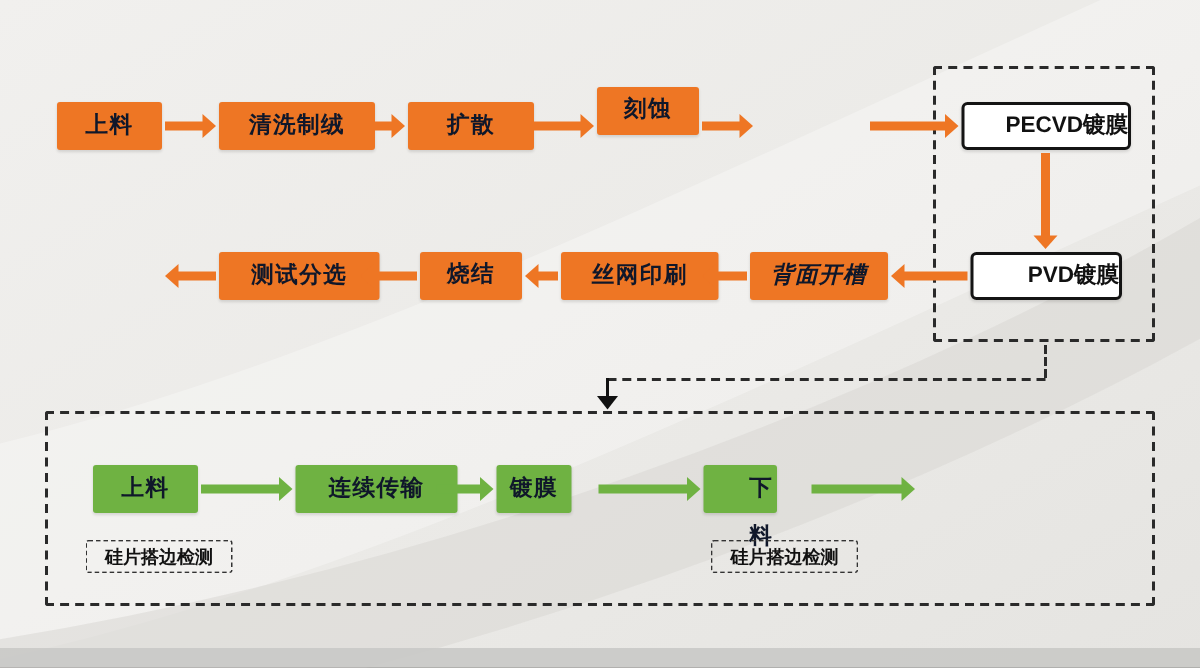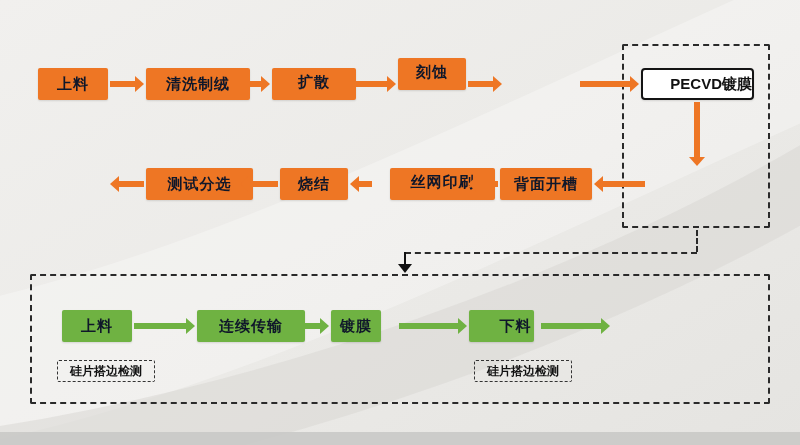--- a/index.html
+++ b/index.html
@@ -59,21 +59,21 @@
     <path d="M -60 470 C 260 430 620 300 860 150" stroke="#d8d7d4" stroke-width="70" fill="none" opacity="0.55"></path>
     <rect x="0" y="432" width="800" height="13" fill="#c9c9c7" opacity="0.9"></rect>
   </svg>
 
   <div class="layer">
 
     <div class="dashed-box" style="left:622px; top:44px; width:148px; height:184px;"></div>
 
     <div class="node orange" style="left:38px;  top:68px; width:70px;">上料</div>
     <div class="node orange" style="left:146px; top:68px; width:104px;">清洗制绒</div>
-    <div class="node orange" style="left:272px; top:68px; width:84px;font-family:Liberation Mono, monospace;">扩散</div>
+    <div class="node orange" style="left:272px; top:68px; width:84px;">扩散</div>
     <div class="node orange" style="left:398px; top:58px; width:68px;font-family:Liberation Mono, monospace;">刻蚀</div>
     <div class="node white" style="left:641px; top:68px; width:113px;">PECVD镀膜</div>
 
     <div class="arrow right orange" style="left:110px; top:76px; width:34px;">
         <span class="stem"></span>
       </div>
     <div class="arrow right orange" style="left:240px; top:76px; width:30px;">
         <span class="stem"></span>
       </div>
     <div class="arrow right orange" style="left:342px; top:76px; width:54px;">
@@ -83,23 +83,24 @@
         <span class="stem"></span>
       </div>
     <div class="arrow right orange" style="left:580px; top:76px; width:59px;">
         <span class="stem"></span>
       </div>
 
     <div class="arrow down orange" style="left:689px; top:102px; height:64px;">
         <span class="stem"></span>
       </div>
 
-    <div class="node orange" style="left:500px; top:168px; width:92px;">背面开槽</div>
-    <div class="node orange" style="left:390px; top:168px; width:105px;font-family:Liberation Mono, monospace;">丝网印刷</div>
-    <div class="node orange" style="left:280px; top:168px; width:68px;">烧结</div>
+    <div class="node white" style="left:647px; top:168px; width:101px;">PVD镀膜</div>
+    <div class="node orange" style="left:500px; top:168px; width:92px;font-style:italic;">背面开槽</div>
+    <div class="node orange" style="left:374px; top:168px; width:105px;">丝网印刷</div>
+    <div class="node orange" style="left:280px; top:168px; width:68px;font-family:Liberation Mono, monospace;">烧结</div>
     <div class="node orange" style="left:146px; top:168px; width:107px;">测试分选</div>
 
     <div class="arrow left orange" style="left:594px; top:176px; width:51px;">
         <span class="stem"></span>
       </div>
     <div class="arrow left orange" style="left:468px; top:176px; width:30px;">
         <span class="stem"></span>
       </div>
     <div class="arrow left orange" style="left:350px; top:176px; width:22px;">
         <span class="stem"></span>
@@ -114,21 +115,21 @@
     <div class="dash-v" style="left:696px; top:230px; height:22px;"></div>
     <div class="dash-h" style="left:405px; top:252px; width:292px;"></div>
     <div class="black-arrow-stem" style="left:404px; top:252px; height:13px;"></div>
     <div class="black-arrow-head" style="left:398px; top:264px;"></div>
 
     <div class="dashed-box" style="left:30px; top:274px; width:740px; height:130px;"></div>
 
     <div class="node green" style="left:62px;  top:310px; width:70px;">上料</div>
     <div class="node green" style="left:197px; top:310px; width:108px;">连续传输</div>
     <div class="node green" style="left:331px; top:310px; width:50px;">镀膜</div>
-    <div class="node green" style="left:469px; top:310px; width:65px;padding-left:28px;">下料</div>
+    <div class="node green" style="left:469px; top:310px; width:49px;padding-left:28px;">下料</div>
 
     <div class="arrow right green" style="left:134px; top:318px; width:61px;">
         <span class="stem"></span>
       </div>
     <div class="arrow right green" style="left:291px; top:318px; width:38px;">
         <span class="stem"></span>
       </div>
     <div class="arrow right green" style="left:399px; top:318px; width:68px;">
         <span class="stem"></span>
       </div>

